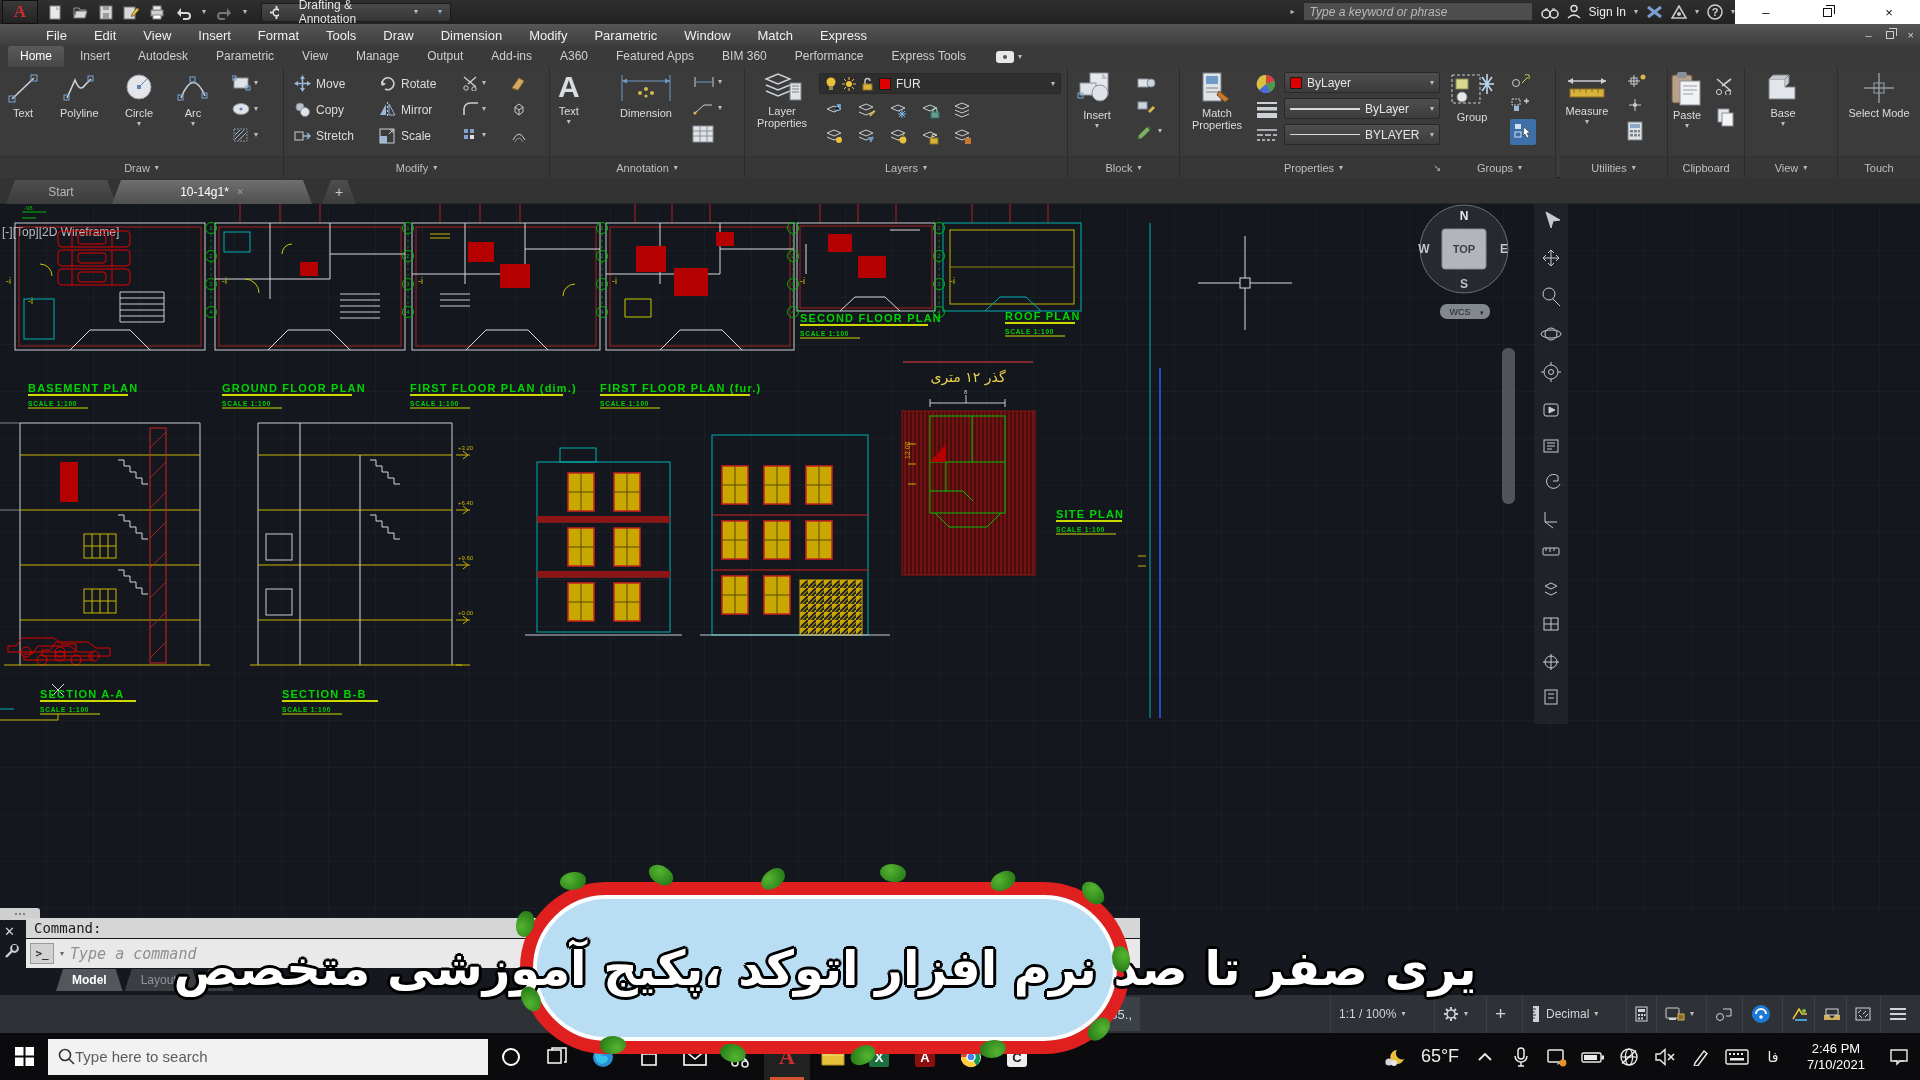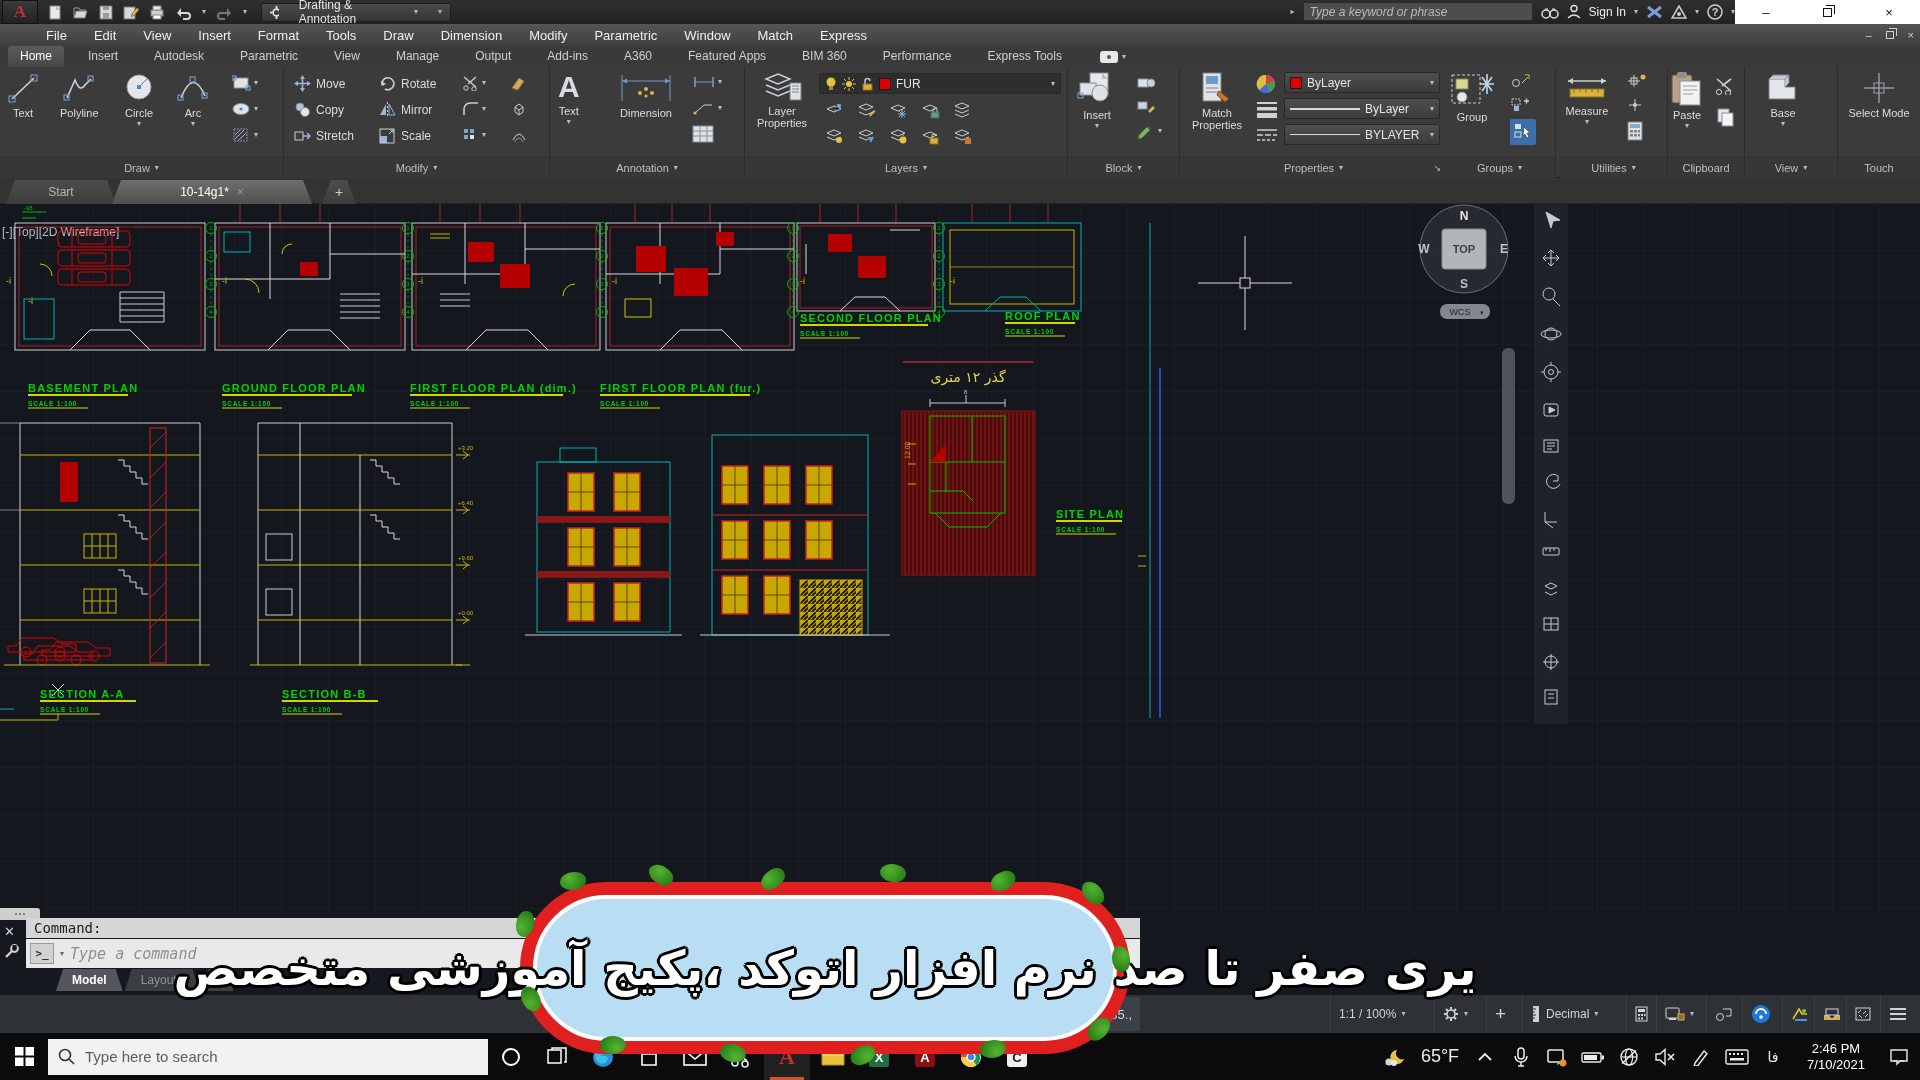--- a/index.html
+++ b/index.html
@@ -22,21 +22,21 @@
   .capbtn{width:40px;text-align:center;cursor:pointer;}
   .restore-box{display:inline-block;width:9px;height:9px;border:1px solid #111;box-shadow:2px -2px 0 -0px #fff,3px -3px 0 0px #111;}
 
   
   #menubar{position:absolute;left:0;top:24px;width:1920px;height:22px;background:linear-gradient(#555,#3e3e3e);display:flex;align-items:center;gap:27px;padding-left:46px;font-size:13px;color:#efefef;}
   #menubar span{cursor:default;}
   #doc-caption{position:absolute;right:6px;top:0;height:22px;display:flex;align-items:center;gap:14px;color:#cfcfcf;font-size:11px;}
   .restore-box2{display:inline-block;width:8px;height:8px;border:1px solid #cfcfcf;box-shadow:2px -2px 0 -0px #444,3px -3px 0 0px #cfcfcf;}
 
   
-  #ribbontabs{position:absolute;left:0;top:46px;width:1920px;height:21px;background:#3a3a3a;display:flex;align-items:flex-end;gap:12px;padding-left:8px;font-size:12px;color:#cfcfcf;}
+  #ribbontabs{position:absolute;left:0;top:46px;width:1920px;height:21px;background:#3a3a3a;display:flex;align-items:flex-end;gap:4px;padding-left:8px;font-size:12px;color:#cfcfcf;}
   .rtab{padding:3px 12px 4px;cursor:pointer;}
   .rtab.active{background:linear-gradient(#5a5a5a,#474747);color:#fff;border-radius:3px 3px 0 0;}
   #ribbon-toggle{display:flex;align-items:center;gap:4px;margin-left:14px;padding-bottom:4px;}
 
   
   #ribbon{position:absolute;left:0;top:67px;width:1920px;height:111px;background:#3b3b3b;border-bottom:1px solid #242424;}
   .panel{position:absolute;top:0;height:111px;border-right:1px solid #2c2c2c;background:#3b3b3b;}
   .plabel{position:absolute;left:0;right:0;bottom:0;height:22px;display:flex;align-items:center;justify-content:center;gap:5px;font-size:11px;color:#bfbfbf;background:#373737;border-top:1px solid #323232;}
   .caret{font-size:8px;color:#bdbdbd;line-height:6px;}
   .bigbtn{position:absolute;top:4px;display:flex;flex-direction:column;align-items:center;gap:2px;color:#dcdcdc;font-size:11px;cursor:pointer;text-align:center;line-height:12px;}
@@ -77,21 +77,21 @@
   #mtab-plus{background:#3a3d42;color:#9aa0a7;width:30px;justify-content:center;}
 
   
   #statusbar{position:absolute;left:0;top:995px;width:1920px;height:38px;background:#2e3237;display:flex;align-items:center;font-size:12px;color:#d0d4d8;}
   #coords{position:absolute;left:955px;top:2px;width:185px;height:34px;background:#3c4147;display:flex;align-items:center;justify-content:flex-end;padding-right:8px;font-size:13px;}
   .stseg{position:absolute;top:0;height:38px;display:flex;align-items:center;gap:5px;padding:0 8px;border-left:1px solid #3a3f45;}
 
   
   #taskbar{position:absolute;left:0;top:1033px;width:1920px;height:47px;background:#0b0b0d;display:flex;align-items:center;z-index:40;}
   #tb-start{width:48px;height:47px;display:flex;align-items:center;justify-content:center;cursor:pointer;}
-  #tb-search{width:440px;height:36px;background:#f2f2f2;display:flex;align-items:center;gap:10px;padding:0 10px;}
+  #tb-search{width:440px;height:36px;background:#f2f2f2;display:flex;align-items:center;padding:0 10px;}
   #tb-search input{flex:1;border:none;background:transparent;outline:none;font-size:15px;color:#333;}
   #tb-search input::placeholder{color:#5c5c5c;}
   .tbicon{width:46px;height:47px;display:flex;align-items:center;justify-content:center;cursor:pointer;position:relative;}
   .tbicon.active{background:rgba(255,255,255,.09);}
   .tbicon.active::after{content:"";position:absolute;left:6px;right:6px;bottom:0;height:3px;background:#d0552e;}
   #tb-right{position:absolute;right:0;top:0;height:47px;display:flex;align-items:center;gap:2px;padding-right:4px;}
   .tric{width:34px;height:47px;display:flex;align-items:center;justify-content:center;cursor:pointer;color:#ececec;}
   #tb-clock{display:flex;flex-direction:column;align-items:center;justify-content:center;color:#fff;font-size:13px;line-height:16px;width:88px;cursor:default;}
 
   

